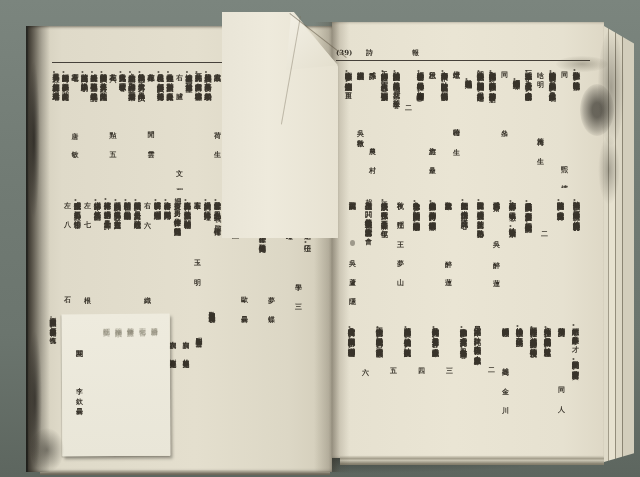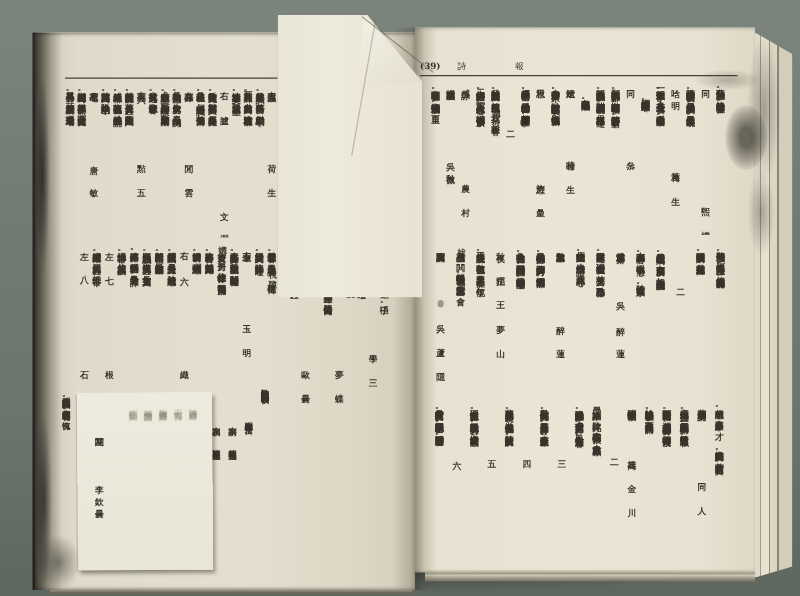--- a/index.html
+++ b/index.html
@@ -29,21 +29,21 @@
     clip-path:polygon(0 0,100% 4%,100% 98%,0 100%);}
   .stack-bottom{left:340px;top:456px;width:264px;height:9px;z-index:1;
     background:linear-gradient(180deg,#d8d3c1 0,#9d9785 3px,#cfcab8 4px,#857f6d 8px);}
   .stack-bottom-left{left:40px;top:470px;width:290px;height:5px;z-index:1;
     background:linear-gradient(180deg,#c9c4b2 0,#6e685a 4px);}
   
   .rule{height:1px;background:#46413a;z-index:2;}
   .rule-left{left:52px;top:62px;width:170px;}
   .rule-right{left:336px;top:60px;width:254px;}
   .pgnum{left:336px;top:48px;z-index:2;font-size:7px;font-weight:bold;color:#332f27;letter-spacing:0;}
-  .runtitle{left:366px;top:48px;z-index:2;font-size:7px;font-weight:normal;color:#3a352c;letter-spacing:16px;}
+  .runtitle{left:366px;top:48px;z-index:2;font-size:7px;font-weight:bold;color:#3a352c;letter-spacing:16px;}
   
   .vtext{position:absolute;writing-mode:vertical-rl;text-orientation:upright;overflow:hidden;
     font-weight:bold;color:#39342b;letter-spacing:.4px;white-space:pre;z-index:2;}
   .vtext .col{margin:0;}
   .lu{left:50px;top:68px;width:172px;height:122px;font-size:7px;line-height:9.5px;}
   .la{left:222px;top:196px;width:90px;height:272px;font-size:7px;line-height:9px;}
   .lb{left:58px;top:196px;width:164px;height:132px;font-size:7px;line-height:10px;}
   .lc{left:160px;top:306px;width:58px;height:162px;font-size:6.5px;line-height:13px;}
   .ld{left:44px;top:312px;width:14px;height:158px;font-size:6.5px;line-height:10px;}
   .ru{left:342px;top:66px;width:240px;height:122px;font-size:7px;line-height:12px;}

